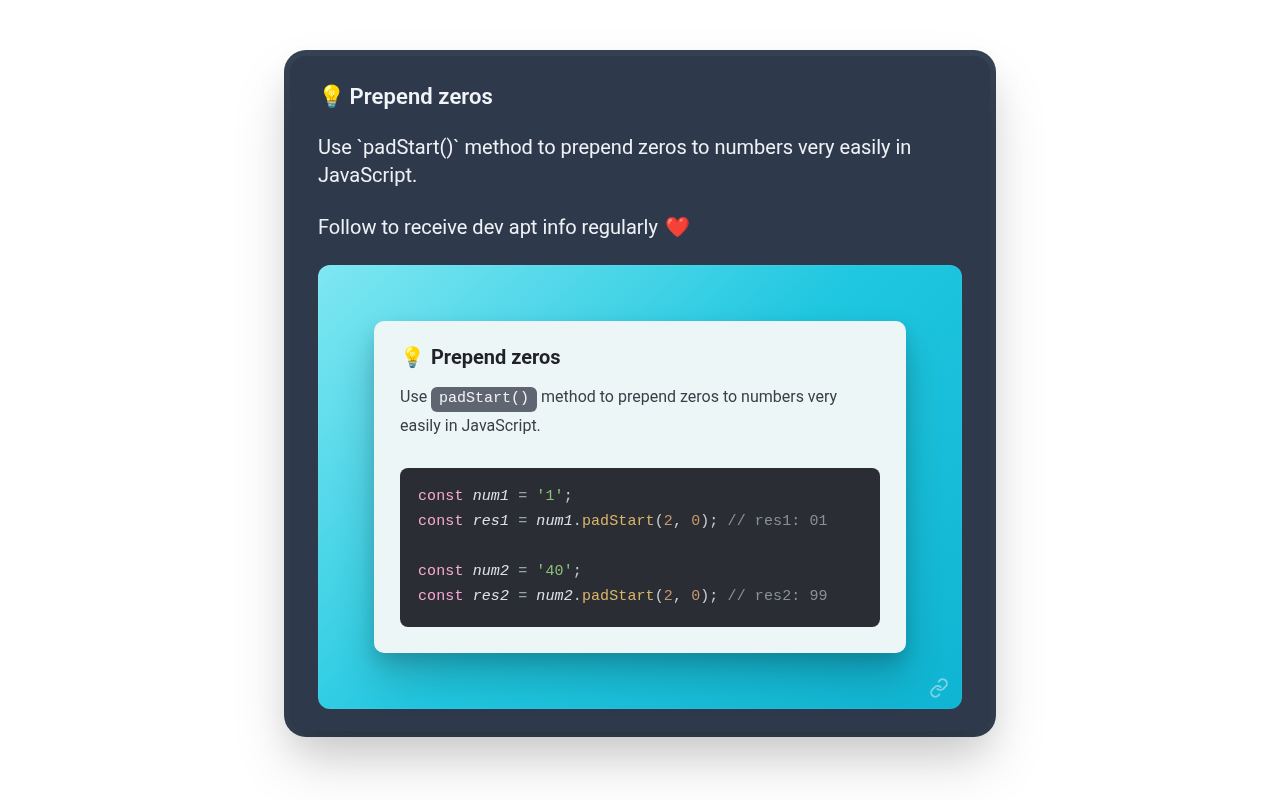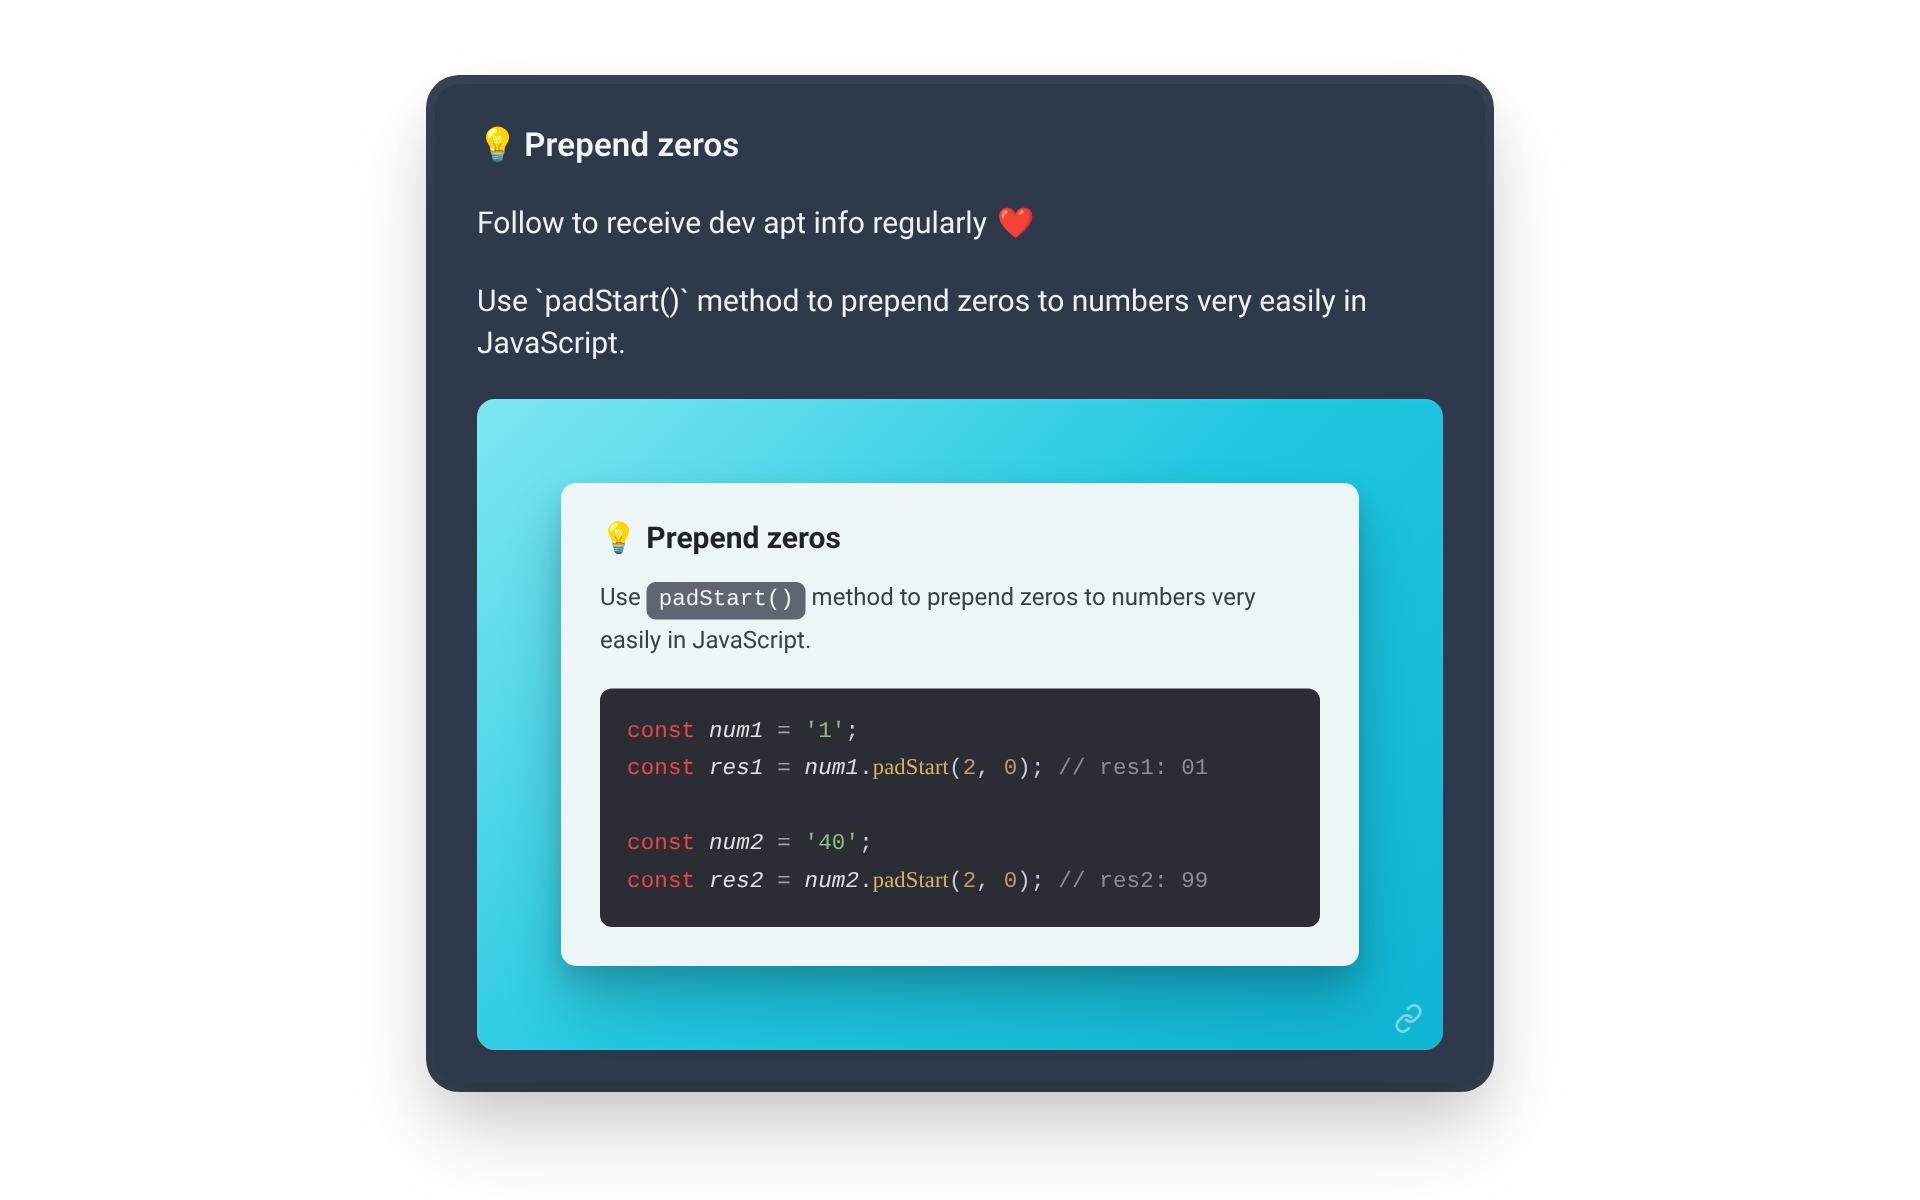--- a/index.html
+++ b/index.html
@@ -63,21 +63,21 @@
     font-size: 20px;
     font-weight: 700;
     color: #1f2227;
     display: flex; align-items: center; gap: 6px;
     margin-bottom: 14px;
   }
   .inner-desc {
     font-size: 16px;
     line-height: 28px;
     color: #3a3e46;
-    margin-bottom: 18px;
+    margin-bottom: 28px;
   }
   .pill {
     display: inline-block;
     background: #5f6672;
     color: #f0f2f5;
     border-radius: 6px;
     padding: 1px 8px 2px 8px;
     font-family: ui-monospace, SFMono-Regular, Menlo, Consolas, "Liberation Mono", monospace;
     font-size: 15px;
     line-height: 22px;
@@ -89,47 +89,47 @@
     border-radius: 8px;
     padding: 16px 18px 18px 18px;
     font-family: ui-monospace, SFMono-Regular, Menlo, Consolas, "Liberation Mono", monospace;
     font-size: 15px;
     line-height: 25px;
     color: #e9e4d6;
     white-space: pre;
     overflow: hidden;
     letter-spacing: 0.1px;
   }
-  .tok-kw  { color: #ef4444; }   
+  .tok-kw  { color: #f9a8d4; }   
   .tok-var { color: #dfe1e4; font-style: italic; }
   .tok-op  { color: #99a1ad; }
   .tok-str { color: #8bc27a; }
-  .tok-fn  { color: #d9b469; font-family: Liberation Serif, serif; }
+  .tok-fn  { color: #d9b469; }
   .tok-num { color: #c7986c; }
   .tok-pun { color: #c9ccd1; }
   .tok-com { color: #8a8f99; }
 </style>
 </head>
 <body>
 
 <div class="stage">
   <article class="post">
 
     <h1 class="post-title">
       <span>💡</span>
       <span>Prepend zeros</span>
     </h1>
 
     <div class="post-body">
       <p>
+        <span>Use `</span><span class="tick">padStart()</span><span>` method to prepend zeros to numbers very easily in JavaScript.</span>
+      </p>
+      <p>
         <span>Follow to receive dev apt info regularly</span>
         <span class="heart">❤️</span>
-      </p>
-      <p>
-        <span>Use `</span><span class="tick">padStart()</span><span>` method to prepend zeros to numbers very easily in JavaScript.</span>
       </p>
     </div>
 
     <div class="image-card">
 
       <div class="inner-card">
         <div class="inner-title">
           <span>💡</span>
           <span>Prepend zeros</span>
         </div>

